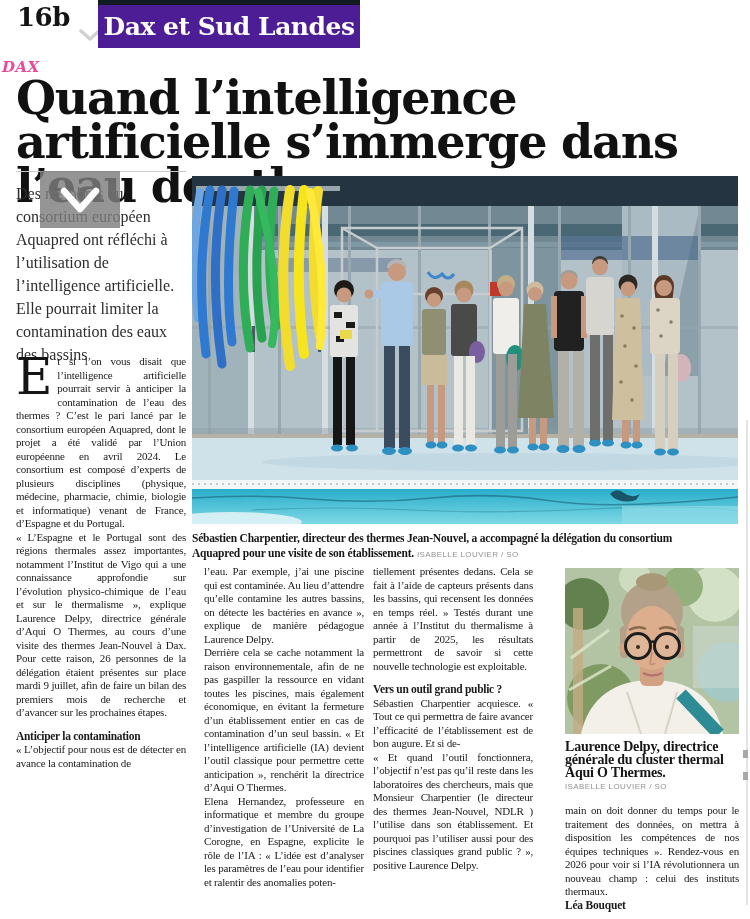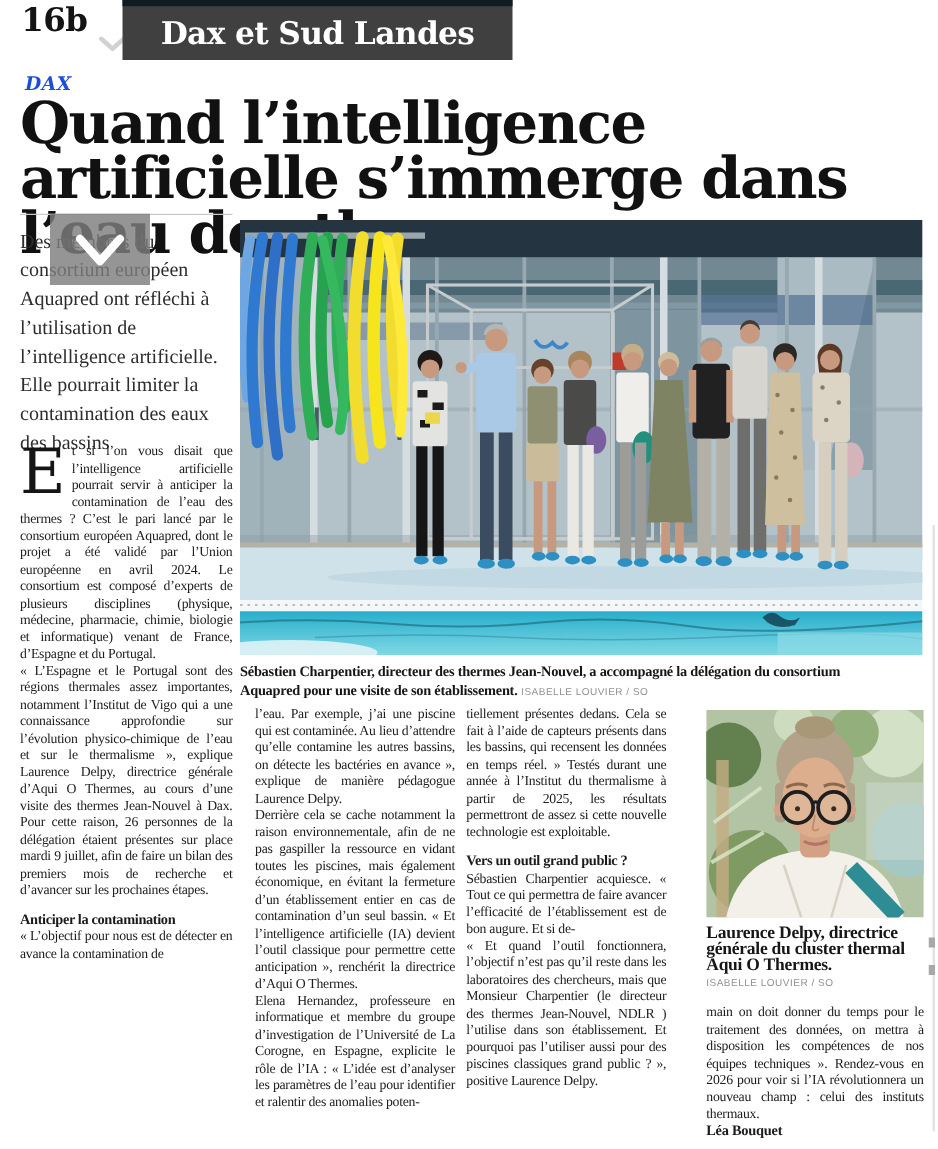--- a/index.html
+++ b/index.html
@@ -3,28 +3,28 @@
 <meta charset="utf-8">
 <style>
   html,body{margin:0;padding:0;background:#ffffff;}
   .page{position:relative;width:750px;height:919px;background:#ffffff;overflow:hidden;
         font-family:"Liberation Serif",serif;color:#1c1c1c;}
   .abs{position:absolute;}
 
   
   .pagenum{left:17px;top:2px;font-family:"DejaVu Serif",serif;font-weight:bold;
            font-size:26px;color:#141414;letter-spacing:-.5px;text-align:center;}
-  .banner{left:98px;top:0;width:312px;height:48px;background:#404040;}
+  .banner{left:98px;top:0;width:262px;height:48px;background:#4c1d95;}
   .banner .topstrip{position:absolute;left:0;top:0;width:100%;height:5px;background:#101b22;}
   .banner .label{position:absolute;left:0;top:5px;width:100%;height:43px;display:flex;
                  align-items:center;justify-content:center;color:#fff;
                  font-family:"DejaVu Serif",serif;font-weight:bold;font-size:25px;letter-spacing:-.5px;}
   .mini-chevron{left:76px;top:26px;width:28px;height:20px;opacity:.8;}
 
-  .kicker{left:20px;top:58px;color:#1d4ed8;font-family:"DejaVu Serif",serif;
+  .kicker{left:2px;top:58px;color:#ec4899;font-family:"DejaVu Serif",serif;
           font-weight:bold;font-style:italic;font-size:15px;letter-spacing:.4px;}
   .headline{left:16px;top:76px;width:690px;font-family:"DejaVu Serif",serif;font-weight:bold;
             font-size:46px;line-height:44px;color:#111;letter-spacing:-1.2px;}
 
   
   .rail-rule{left:16px;top:171px;width:170px;height:1px;background:#c9c9c9;}
   .overlay-btn{left:40px;top:171px;width:80px;height:57px;background:rgba(126,126,126,.82);
                display:flex;align-items:center;justify-content:center;cursor:pointer;}
   .standfirst{left:16px;top:182px;width:168px;font-size:16px;line-height:23px;color:#2d2d2d;}
 
@@ -283,21 +283,21 @@
     <span class="credit">ISABELLE LOUVIER / SO</span>
   </div>
 
   <div class="abs bodytext col1">
     <p>l’eau. Par exemple, j’ai une piscine qui est contaminée. Au lieu d’attendre qu’elle contamine les autres bassins, on détecte les bactéries en avance », explique de manière pédagogue Laurence Delpy.</p>
     <p>Derrière cela se cache notamment la raison environnementale, afin de ne pas gaspiller la ressource en vidant toutes les piscines, mais également économique, en évitant la fermeture d’un établissement entier en cas de contamination d’un seul bassin. « Et l’intelligence artificielle (IA) devient l’outil classique pour permettre cette anticipation », renchérit la directrice d’Aqui O Thermes.</p>
     <p>Elena Hernandez, professeure en informatique et membre du groupe d’investigation de l’Université de La Corogne, en Espagne, explicite le rôle de l’IA : « L’idée est d’analyser les paramètres de l’eau pour identifier et ralentir des anomalies poten-</p>
   </div>
 
   <div class="abs bodytext col2">
-    <p>tiellement présentes dedans. Cela se fait à l’aide de capteurs présents dans les bassins, qui recensent les données en temps réel. » Testés durant une année à l’Institut du thermalisme à partir de 2025, les résultats permettront de assez si cette nouvelle technologie est exploitable.</p>
+    <p>tiellement présentes dedans. Cela se fait à l’aide de capteurs présents dans les bassins, qui recensent les données en temps réel. » Testés durant une année à l’Institut du thermalisme à partir de 2025, les résultats permettront de savoir si cette nouvelle technologie est exploitable.</p>
     <p class="subhead">Vers un outil grand public ?</p>
     <p>Sébastien Charpentier acquiesce. « Tout ce qui permettra de faire avancer l’efficacité de l’établissement est de bon augure. Et si de-</p>
     <p>« Et quand l’outil fonctionnera, l’objectif n’est pas qu’il reste dans les laboratoires des chercheurs, mais que Monsieur Charpentier (le directeur des thermes Jean-Nouvel, NDLR ) l’utilise dans son établissement. Et pourquoi pas l’utiliser aussi pour des piscines classiques grand public ? », positive Laurence Delpy.</p>
   </div>
 
   <div class="abs col3">
     <svg class="portrait" viewBox="0 0 174 166">
       <rect x="0" y="0" width="174" height="166" fill="#b2c4a4"></rect>
       <g>
         <circle cx="18" cy="36" r="26" fill="#62814e"></circle>

